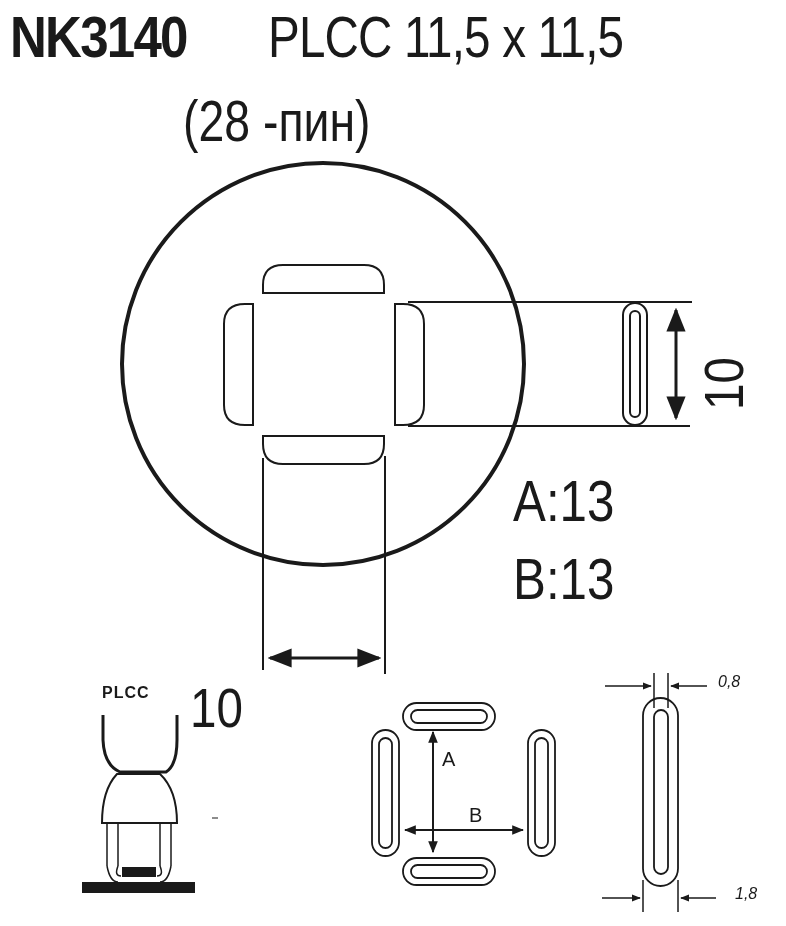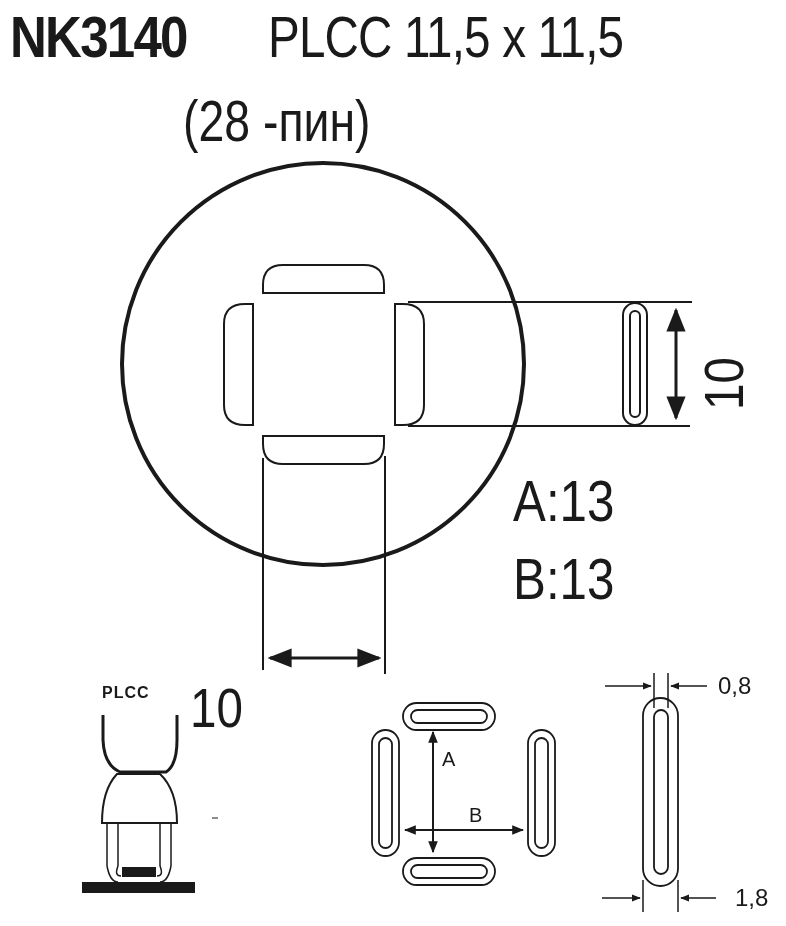--- a/index.html
+++ b/index.html
@@ -3,21 +3,21 @@
 <meta charset="utf-8">
 <style>
   html, body { margin:0; padding:0; background:#ffffff; }
   body { width:786px; height:926px; position:relative; overflow:hidden; font-family:"Liberation Sans", sans-serif; color:#1a1a1a; }
   .abs { position:absolute; }
   .title-model { left:10px; top:8px; font-size:58px; font-weight:bold; letter-spacing:-2px; line-height:1; transform:scaleX(0.88); transform-origin:left top; }
   .title-spec { left:268px; top:8px; font-size:58px; line-height:1; transform:scaleX(0.82); transform-origin:left top; letter-spacing:-1px; }
   .title-pins { left:183px; top:92px; font-size:58px; line-height:1; transform:scaleX(0.8); transform-origin:left top; }
   .dim-big { font-size:56px; line-height:1; transform:scaleX(0.85); transform-origin:left top; }
   .ab-label { font-size:58px; line-height:1; transform:scaleX(0.85); transform-origin:left top; }
-  .dim-small { font-size:24px; line-height:1; }
+  .dim-small { font-size:16px; line-height:1;font-style:italic; }
   .plcc-label { font-size:16px; font-weight:bold; line-height:1; letter-spacing:1px; }
   svg { position:absolute; left:0; top:0; }
   .rot { transform-origin:left top; }
 </style>
 </head>
 <body>
 
 <div class="abs title-model">NK3140</div>
 <div class="abs title-spec">PLCC 11,5 x 11,5</div>
 <div class="abs title-pins">(28 -пин)</div>

